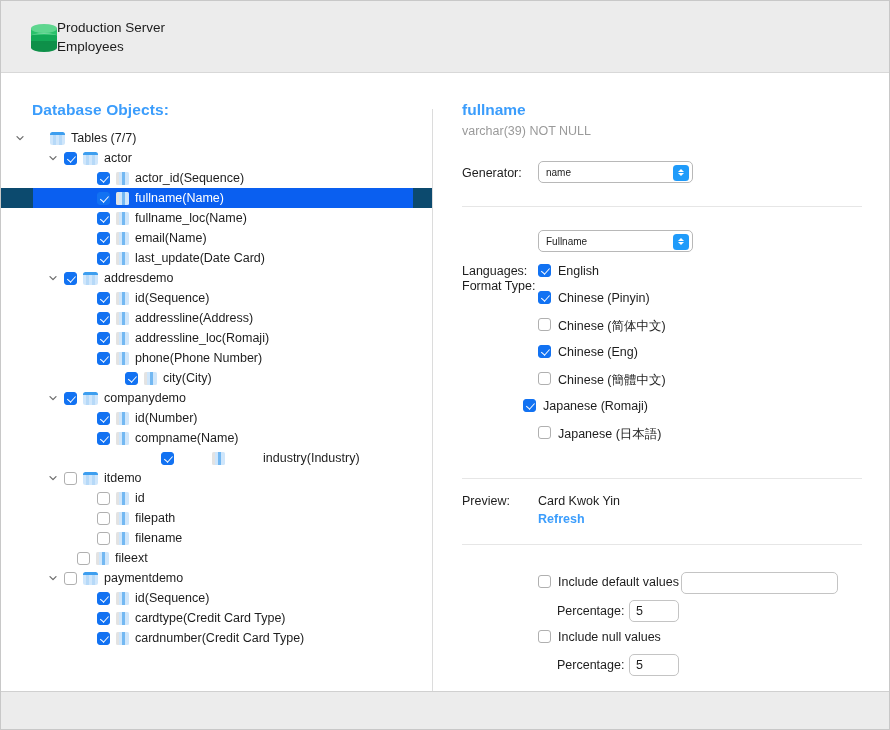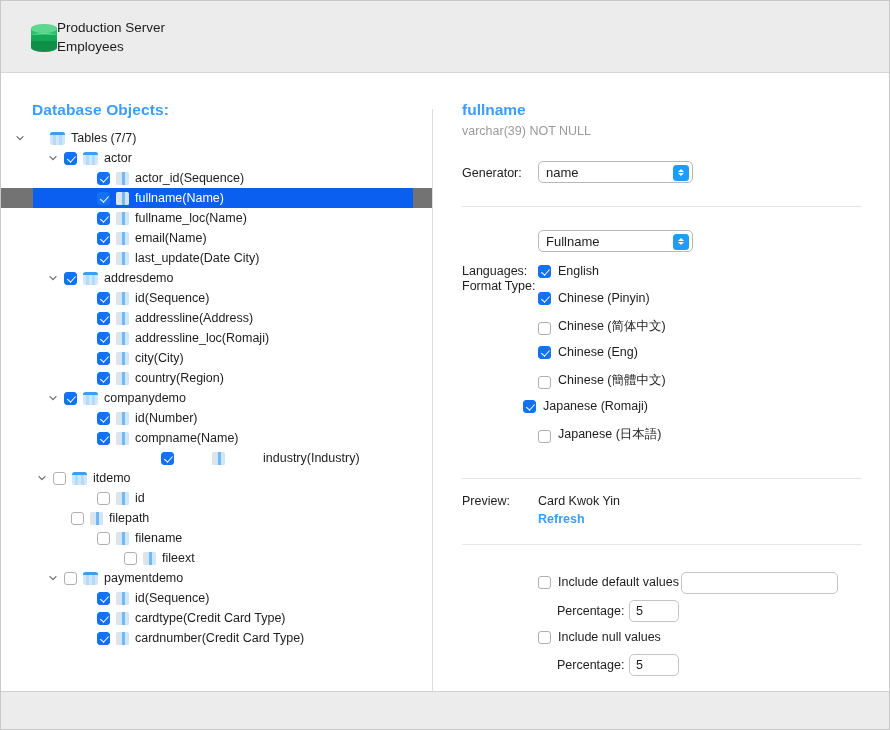--- a/index.html
+++ b/index.html
@@ -80,21 +80,21 @@
     width: 431px; height: 563px;
     overflow: hidden;
   }
   .tree-row {
     position: relative;
     height: 20px;
     display: flex; align-items: center;
     font-size: 12.5px; color: #1d1d1d;
     white-space: nowrap;
   }
-  .tree-row.selected { background: #737373; color: #ffffff; }
+  .tree-row.selected { background: #0c4a6e; color: #ffffff; }
   .tree-row .sel-bg {
     position: absolute; left: 32px; top: 0;
     width: 380px; height: 20px;
     background: #0a5ff0;
     z-index: 0;
   }
   .tree-row .row-inner {
     position: relative; z-index: 1;
     display: flex; align-items: center;
   }
@@ -185,21 +185,21 @@
   }
 
   
   .popup {
     position: absolute;
     height: 22px;
     border: 1px solid #b8b8b8;
     border-radius: 5px;
     background: #ffffff;
     display: flex; align-items: center;
-    font-size: 13px; color: #1d1d1d;
+    font-size: 10px; color: #1d1d1d;
     padding-left: 7px;
   }
   .popup .chev {
     position: absolute;
     right: 3px; top: 2.5px;
     width: 16px; height: 16px;
     border-radius: 3.5px;
     background: #1f9bfa;
     display: flex; flex-direction: column;
     align-items: center; justify-content: center;
@@ -210,21 +210,21 @@
     width: 0; height: 0;
     border-left: 3.2px solid transparent;
     border-right: 3.2px solid transparent;
   }
   .popup .chev .up { border-bottom: 3.6px solid #ffffff; }
   .popup .chev .dn { border-top: 3.6px solid #ffffff; }
 
   
   .chk-row {
     position: absolute;
-    display: flex; align-items: flex-end;
+    display: flex; align-items: flex-start;
     font-size: 12.5px; color: #1d1d1d;
     white-space: nowrap;
   }
   .chk-row .cb { margin-right: 7px; }
 
   .preview-val {
     position: absolute;
     font-size: 12.5px; color: #1d1d1d;
   }
   .refresh-link {
@@ -357,21 +357,21 @@
         <div class="tree-row">
           <div class="row-inner" style="padding-left: 78px;">
             <span class="twisty blank">
               <svg width="10" height="10" viewBox="0 0 10 10">
                 <path d="M2 3.6 L5 6.6 L8 3.6" fill="none" stroke="#6b6b6b" stroke-width="1.25" stroke-linecap="round" stroke-linejoin="round"></path>
               </svg>
             </span>
             <span style="width: 4px; flex: 0 0 4px;"></span>
             <span class="cb checked"></span>
             <span class="col-icon"></span>
-            <span class="tree-label">last_update(Date City)</span>
+            <span class="tree-label">last_update(Date Card)</span>
           </div>
         </div>
         <div class="tree-row">
           <div class="row-inner" style="padding-left: 45px;">
             <span class="twisty">
               <svg width="10" height="10" viewBox="0 0 10 10">
                 <path d="M2 3.6 L5 6.6 L8 3.6" fill="none" stroke="#6b6b6b" stroke-width="1.25" stroke-linecap="round" stroke-linejoin="round"></path>
               </svg>
             </span>
             <span style="width: 4px; flex: 0 0 4px;"></span>
@@ -422,34 +422,34 @@
         <div class="tree-row">
           <div class="row-inner" style="padding-left: 78px;">
             <span class="twisty blank">
               <svg width="10" height="10" viewBox="0 0 10 10">
                 <path d="M2 3.6 L5 6.6 L8 3.6" fill="none" stroke="#6b6b6b" stroke-width="1.25" stroke-linecap="round" stroke-linejoin="round"></path>
               </svg>
             </span>
             <span style="width: 4px; flex: 0 0 4px;"></span>
             <span class="cb checked"></span>
             <span class="col-icon"></span>
+            <span class="tree-label">phone(Phone Number)</span>
+          </div>
+        </div>
+        <div class="tree-row">
+          <div class="row-inner" style="padding-left: 78px; margin-left: 28px;">
+            <span class="twisty blank">
+              <svg width="10" height="10" viewBox="0 0 10 10">
+                <path d="M2 3.6 L5 6.6 L8 3.6" fill="none" stroke="#6b6b6b" stroke-width="1.25" stroke-linecap="round" stroke-linejoin="round"></path>
+              </svg>
+            </span>
+            <span style="width: 4px; flex: 0 0 4px;"></span>
+            <span class="cb checked"></span>
+            <span class="col-icon"></span>
             <span class="tree-label">city(City)</span>
-          </div>
-        </div>
-        <div class="tree-row">
-          <div class="row-inner" style="padding-left: 78px;">
-            <span class="twisty blank">
-              <svg width="10" height="10" viewBox="0 0 10 10">
-                <path d="M2 3.6 L5 6.6 L8 3.6" fill="none" stroke="#6b6b6b" stroke-width="1.25" stroke-linecap="round" stroke-linejoin="round"></path>
-              </svg>
-            </span>
-            <span style="width: 4px; flex: 0 0 4px;"></span>
-            <span class="cb checked"></span>
-            <span class="col-icon"></span>
-            <span class="tree-label">country(Region)</span>
           </div>
         </div>
         <div class="tree-row">
           <div class="row-inner" style="padding-left: 45px;">
             <span class="twisty">
               <svg width="10" height="10" viewBox="0 0 10 10">
                 <path d="M2 3.6 L5 6.6 L8 3.6" fill="none" stroke="#6b6b6b" stroke-width="1.25" stroke-linecap="round" stroke-linejoin="round"></path>
               </svg>
             </span>
             <span style="width: 4px; flex: 0 0 4px;"></span>
@@ -491,21 +491,21 @@
                 <path d="M2 3.6 L5 6.6 L8 3.6" fill="none" stroke="#6b6b6b" stroke-width="1.25" stroke-linecap="round" stroke-linejoin="round"></path>
               </svg>
             </span>
             <span style="width: 4px; flex: 0 0 4px;"></span>
             <span class="cb checked"></span>
             <span class="col-icon"></span>
             <span class="tree-label">industry(Industry)</span>
           </div>
         </div>
         <div class="tree-row">
-          <div class="row-inner" style="padding-left: 34px;">
+          <div class="row-inner" style="padding-left: 45px;">
             <span class="twisty">
               <svg width="10" height="10" viewBox="0 0 10 10">
                 <path d="M2 3.6 L5 6.6 L8 3.6" fill="none" stroke="#6b6b6b" stroke-width="1.25" stroke-linecap="round" stroke-linejoin="round"></path>
               </svg>
             </span>
             <span style="width: 4px; flex: 0 0 4px;"></span>
             <span class="cb"></span>
             <span class="tbl-icon"></span>
             <span class="tree-label">itdemo</span>
           </div>
@@ -517,21 +517,21 @@
                 <path d="M2 3.6 L5 6.6 L8 3.6" fill="none" stroke="#6b6b6b" stroke-width="1.25" stroke-linecap="round" stroke-linejoin="round"></path>
               </svg>
             </span>
             <span style="width: 4px; flex: 0 0 4px;"></span>
             <span class="cb"></span>
             <span class="col-icon"></span>
             <span class="tree-label">id</span>
           </div>
         </div>
         <div class="tree-row">
-          <div class="row-inner" style="padding-left: 52px;">
+          <div class="row-inner" style="padding-left: 78px;">
             <span class="twisty blank">
               <svg width="10" height="10" viewBox="0 0 10 10">
                 <path d="M2 3.6 L5 6.6 L8 3.6" fill="none" stroke="#6b6b6b" stroke-width="1.25" stroke-linecap="round" stroke-linejoin="round"></path>
               </svg>
             </span>
             <span style="width: 4px; flex: 0 0 4px;"></span>
             <span class="cb"></span>
             <span class="col-icon"></span>
             <span class="tree-label">filepath</span>
           </div>
@@ -543,21 +543,21 @@
                 <path d="M2 3.6 L5 6.6 L8 3.6" fill="none" stroke="#6b6b6b" stroke-width="1.25" stroke-linecap="round" stroke-linejoin="round"></path>
               </svg>
             </span>
             <span style="width: 4px; flex: 0 0 4px;"></span>
             <span class="cb"></span>
             <span class="col-icon"></span>
             <span class="tree-label">filename</span>
           </div>
         </div>
         <div class="tree-row">
-          <div class="row-inner" style="padding-left: 105px;">
+          <div class="row-inner" style="padding-left: 58px;">
             <span class="twisty blank">
               <svg width="10" height="10" viewBox="0 0 10 10">
                 <path d="M2 3.6 L5 6.6 L8 3.6" fill="none" stroke="#6b6b6b" stroke-width="1.25" stroke-linecap="round" stroke-linejoin="round"></path>
               </svg>
             </span>
             <span style="width: 4px; flex: 0 0 4px;"></span>
             <span class="cb"></span>
             <span class="col-icon"></span>
             <span class="tree-label">fileext</span>
           </div>

